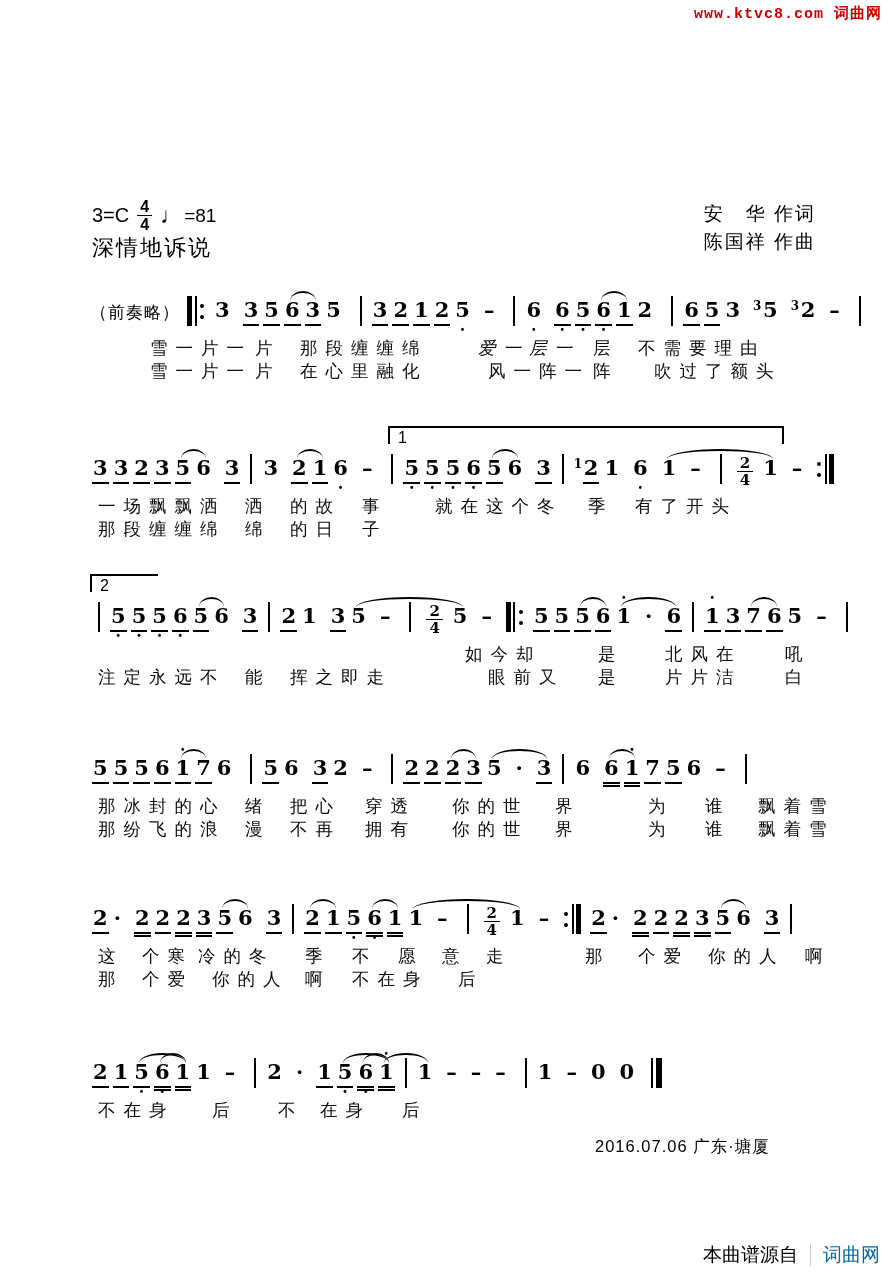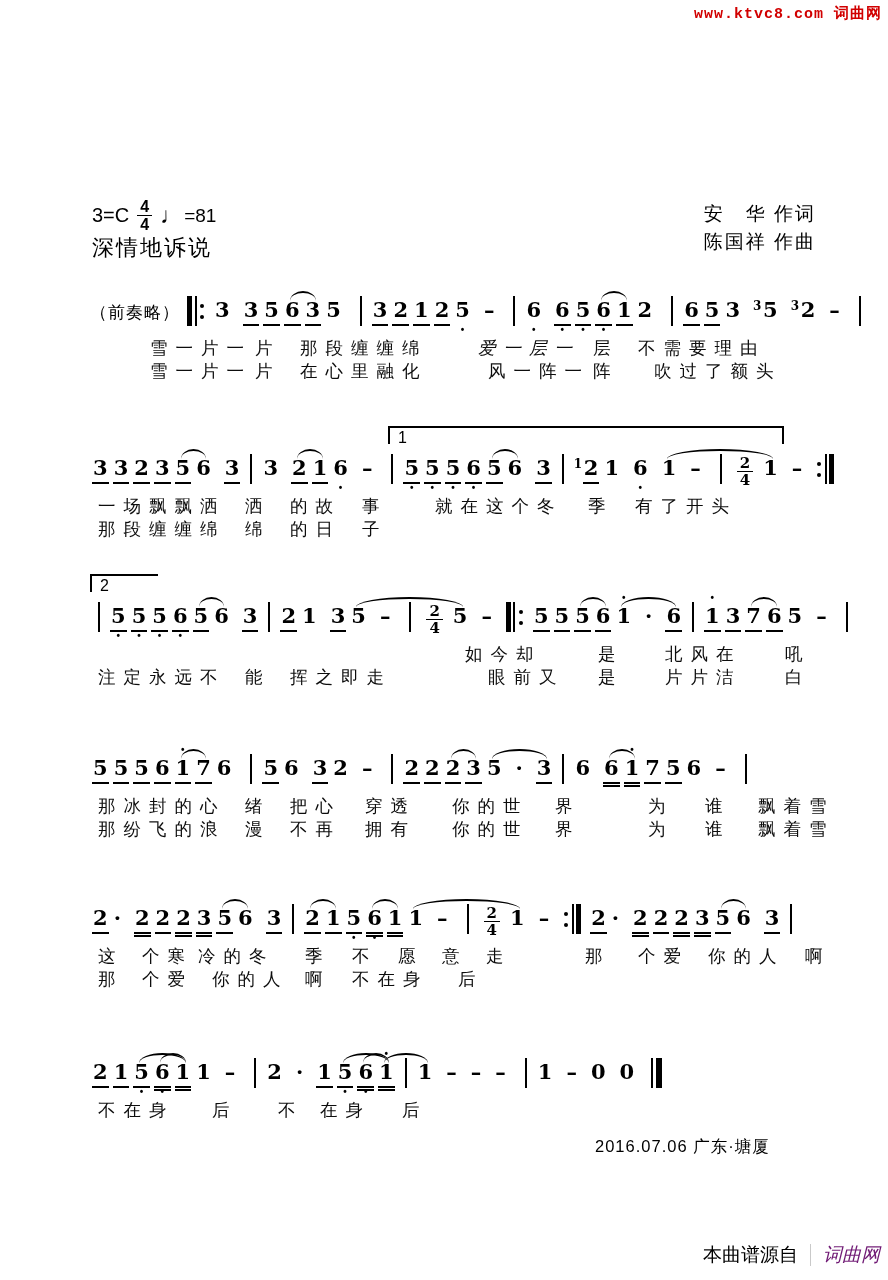--- a/index.html
+++ b/index.html
@@ -1067,15 +1067,15 @@
           <span class="lseg" style="left: 312px;">后</span>
         </div>
       </div>
     </div>
 
   <div class="date">2016.07.06 广东·塘厦</div>
 
   <div class="footer">
     <span>本曲谱源自</span>
     <span class="sep"></span>
-    <a class="lnk" style="color: #701a75; font-style: italic;">词曲网</a>
+    <a class="lnk" style="color: #0369a1;">词曲网</a>
   </div>
 </div>
 
 </body></html>

